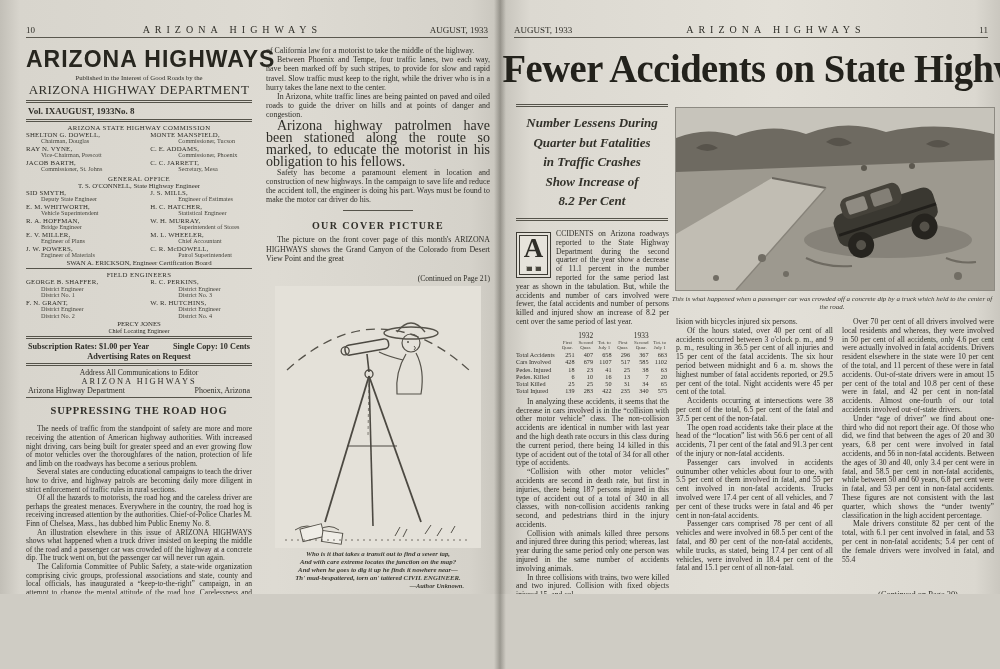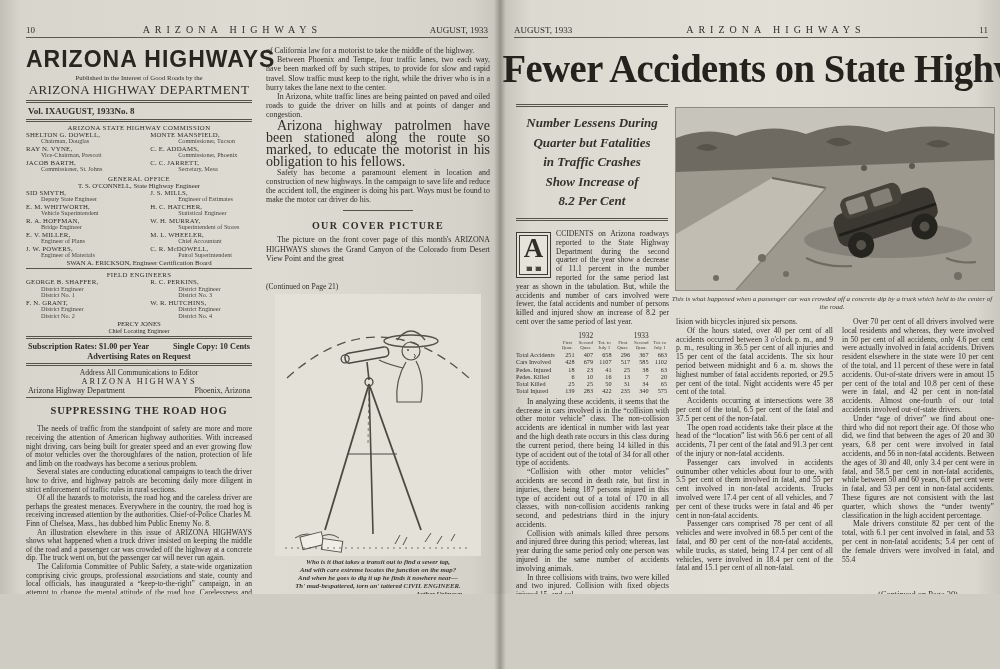--- a/index.html
+++ b/index.html
@@ -34,21 +34,21 @@
   .blockfoot{font-size:6.8px;text-align:center;line-height:7.4px}
   .subrow{display:flex;justify-content:space-between;font-size:8.2px;font-weight:bold;padding:1px 2px}
   .subctr{font-size:8.2px;font-weight:bold;text-align:center}
   .addr1{font-size:7.6px;text-align:center;margin-top:2px}
   .addr2{font-size:8.4px;text-align:center;letter-spacing:2px}
   .addrrow{display:flex;justify-content:space-between;font-size:8px;padding:0 2px}
   .article-h{font-size:10.5px;font-weight:bold;text-align:center;letter-spacing:.8px;margin:7px 0 9px}
   .para{font-size:7.5px;line-height:8.6px;text-align:justify;text-indent:11px}
   .noind{text-indent:0}
   .cover-h{font-size:10px;font-weight:bold;letter-spacing:1.4px;text-align:center;margin:9px 0 4px}
-  .cont{font-size:7.6px;text-align:left;margin:19px 0 2px}
+  .cont{font-size:7.6px;text-align:right;margin:11px 0 2px}
   .cartoon{width:206px;height:262px;margin:3px auto 2px}
   .cartoon svg{display:block;width:100%;height:100%}
   .ccap{font-style:italic;font-size:6.8px;line-height:8px;text-align:center;font-weight:bold;color:#3a3931}
   .ccred{font-style:italic;font-size:6.4px;text-align:right;padding-right:26px;font-weight:bold;color:#3a3931}
   .headline{font-size:39px;font-weight:bold;text-align:center;white-space:nowrap;letter-spacing:-.5px;margin-top:8px;color:#23221c;transform:scaleX(.99)}
   .deck{position:absolute;left:16px;top:100px;width:152px}
   .deck-line{font-size:13px;font-style:italic;font-weight:bold;text-align:center;line-height:19.5px;color:#33322b}
   .deck .dbl{margin:4px 0 6px}
   .deck .dbl.bot{margin:7px 0 0}
   .photo{position:absolute;left:176px;top:108px;width:318px;height:182px;background:#b0ada4;box-shadow:0 0 0 1px #8d8a82}
@@ -410,21 +410,21 @@
           <span class="v">139</span>
             <span class="v">283</span>
             <span class="v">422</span>
             <span class="v">235</span>
             <span class="v">340</span>
             <span class="v">575</span>
         </div>
       </div>
 
       <p class="para">In analyzing these accidents, it seems that the decrease in cars involved is in the “collision with other motor vehicle” class.  The non-collision accidents are identical in number with last year and the high death rate occurs in this class during the current period, there being 14 killed in this type of accident out of the total of 34 for all other type of accidents.</p>
-      <p class="para">“Collision with other motor vehicles” accidents are second in death rate, but first in injuries, there being 187 persons injured in this type of accident out of a total of 170 in all classes, with non-collision accidents ranking second, and pedestrians third in the injury accidents.</p>
+      <p class="para">“Collision with other motor vehicles” accidents are second in death rate, but first in injuries, there being 187 persons injured in this type of accident out of a total of 340 in all classes, with non-collision accidents ranking second, and pedestrians third in the injury accidents.</p>
       <p class="para">Collision with animals killed three persons and injured three during this period; whereas, last year during the same period only one person was injured in the same number of accidents involving animals.</p>
       <p class="para">In three collisions with trains, two were killed and two injured.  Collision with fixed objects injured 15, and col-</p>
     </div>
 
     <div class="rp-col c2">
       <p class="para noind">lision with bicycles injured six persons.</p>
       <p class="para">Of the hours stated, over 40 per cent of all accidents occurred between 3 o'clock p. m., and 9 p. m., resulting in 36.5 per cent of all injuries and 15 per cent of the fatal accidents.  The six hour period between midnight and 6 a. m. shows the highest number of fatal accidents reported, or 29.5 per cent of the total.  Night accidents were 45 per cent of the total.</p>
       <p class="para">Accidents occurring at intersections were 38 per cent of the total, 6.5 per cent of the fatal and 37.5 per cent of the non-fatal.</p>
       <p class="para">The open road accidents take their place at the head of the “location” list with 56.6 per cent of all accidents, 71 per cent of the fatal and 91.3 per cent of the injury or non-fatal accidents.</p>
       <p class="para">Passenger cars involved in accidents outnumber other vehicles about four to one, with 5.5 per cent of them involved in fatal, and 55 per cent involved in non-fatal accidents.  Trucks involved were 17.4 per cent of all vehicles, and 7 per cent of these trucks were in fatal and 46 per cent in non-fatal accidents.</p>

